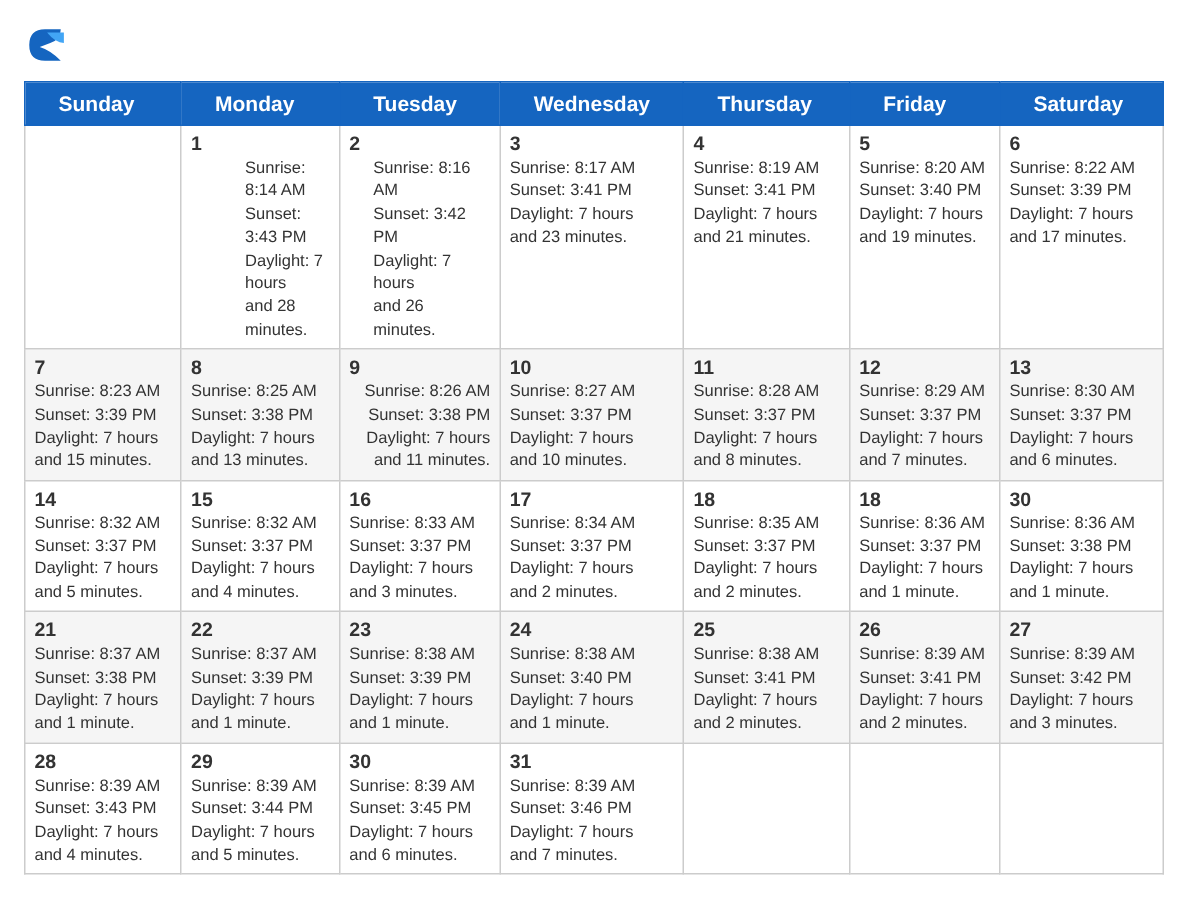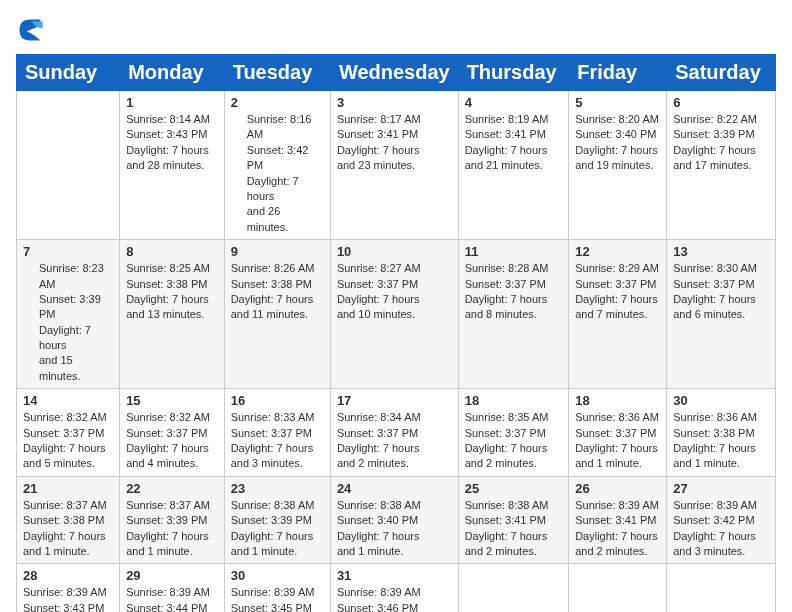--- a/index.html
+++ b/index.html
@@ -54,22 +54,22 @@
     }
     .calendar {
       width: 100%;
       border-collapse: collapse;
       border: 1px solid #ccc;
     }
     .calendar th {
       background-color: #1565c0;
       color: #fff;
       text-align: left;
-      padding: 6px 8px;
-      font-size: 20px;
+      padding: 6px 22px;
+      font-size: 14px;
       border: 1px solid #1565c0;
     }
     .calendar td {
       vertical-align: top;
       padding: 4px 6px;
       border: 1px solid #ccc;
       width: 113px;
       min-height: 80px;
       font-size: 11px;
       color: #333;
@@ -123,21 +123,21 @@
         <th>Thursday</th>
         <th>Friday</th>
         <th>Saturday</th>
       </tr>
   </thead>
   <tbody id="calendar-body">
   <tr>
         <td class="empty-cell"></td>
         <td>
           <span class="day-number">1</span>
-          <div class="cell-content" style="white-space: pre-line;">Sunrise: 8:14 AM
+          <div class="cell-content" style="white-space: pre-line; margin-left: 36px;">Sunrise: 8:14 AM
 Sunset: 3:43 PM
 Daylight: 7 hours
 and 28 minutes.</div>
         </td>
         <td>
           <span class="day-number">2</span>
           <div class="cell-content" style="white-space: pre-line; margin-left: 16px;">Sunrise: 8:16 AM
 Sunset: 3:42 PM
 Daylight: 7 hours
 and 26 minutes.</div>
@@ -167,35 +167,35 @@
           <span class="day-number">6</span>
           <div class="cell-content" style="white-space: pre-line;">Sunrise: 8:22 AM
 Sunset: 3:39 PM
 Daylight: 7 hours
 and 17 minutes.</div>
         </td>
       </tr>
       <tr>
         <td>
           <span class="day-number">7</span>
-          <div class="cell-content" style="white-space: pre-line; margin-left: 16px;">Sunrise: 8:23 AM
+          <div class="cell-content" style="white-space: pre-line;">Sunrise: 8:23 AM
 Sunset: 3:39 PM
 Daylight: 7 hours
 and 15 minutes.</div>
         </td>
         <td>
           <span class="day-number">8</span>
           <div class="cell-content" style="white-space: pre-line;">Sunrise: 8:25 AM
 Sunset: 3:38 PM
 Daylight: 7 hours
 and 13 minutes.</div>
         </td>
         <td>
           <span class="day-number">9</span>
-          <div class="cell-content" style="white-space: pre-line;">Sunrise: 8:26 AM
+          <div class="cell-content" style="white-space: pre-line; text-align: right;">Sunrise: 8:26 AM
 Sunset: 3:38 PM
 Daylight: 7 hours
 and 11 minutes.</div>
         </td>
         <td>
           <span class="day-number">10</span>
           <div class="cell-content" style="white-space: pre-line;">Sunrise: 8:27 AM
 Sunset: 3:37 PM
 Daylight: 7 hours
 and 10 minutes.</div>

